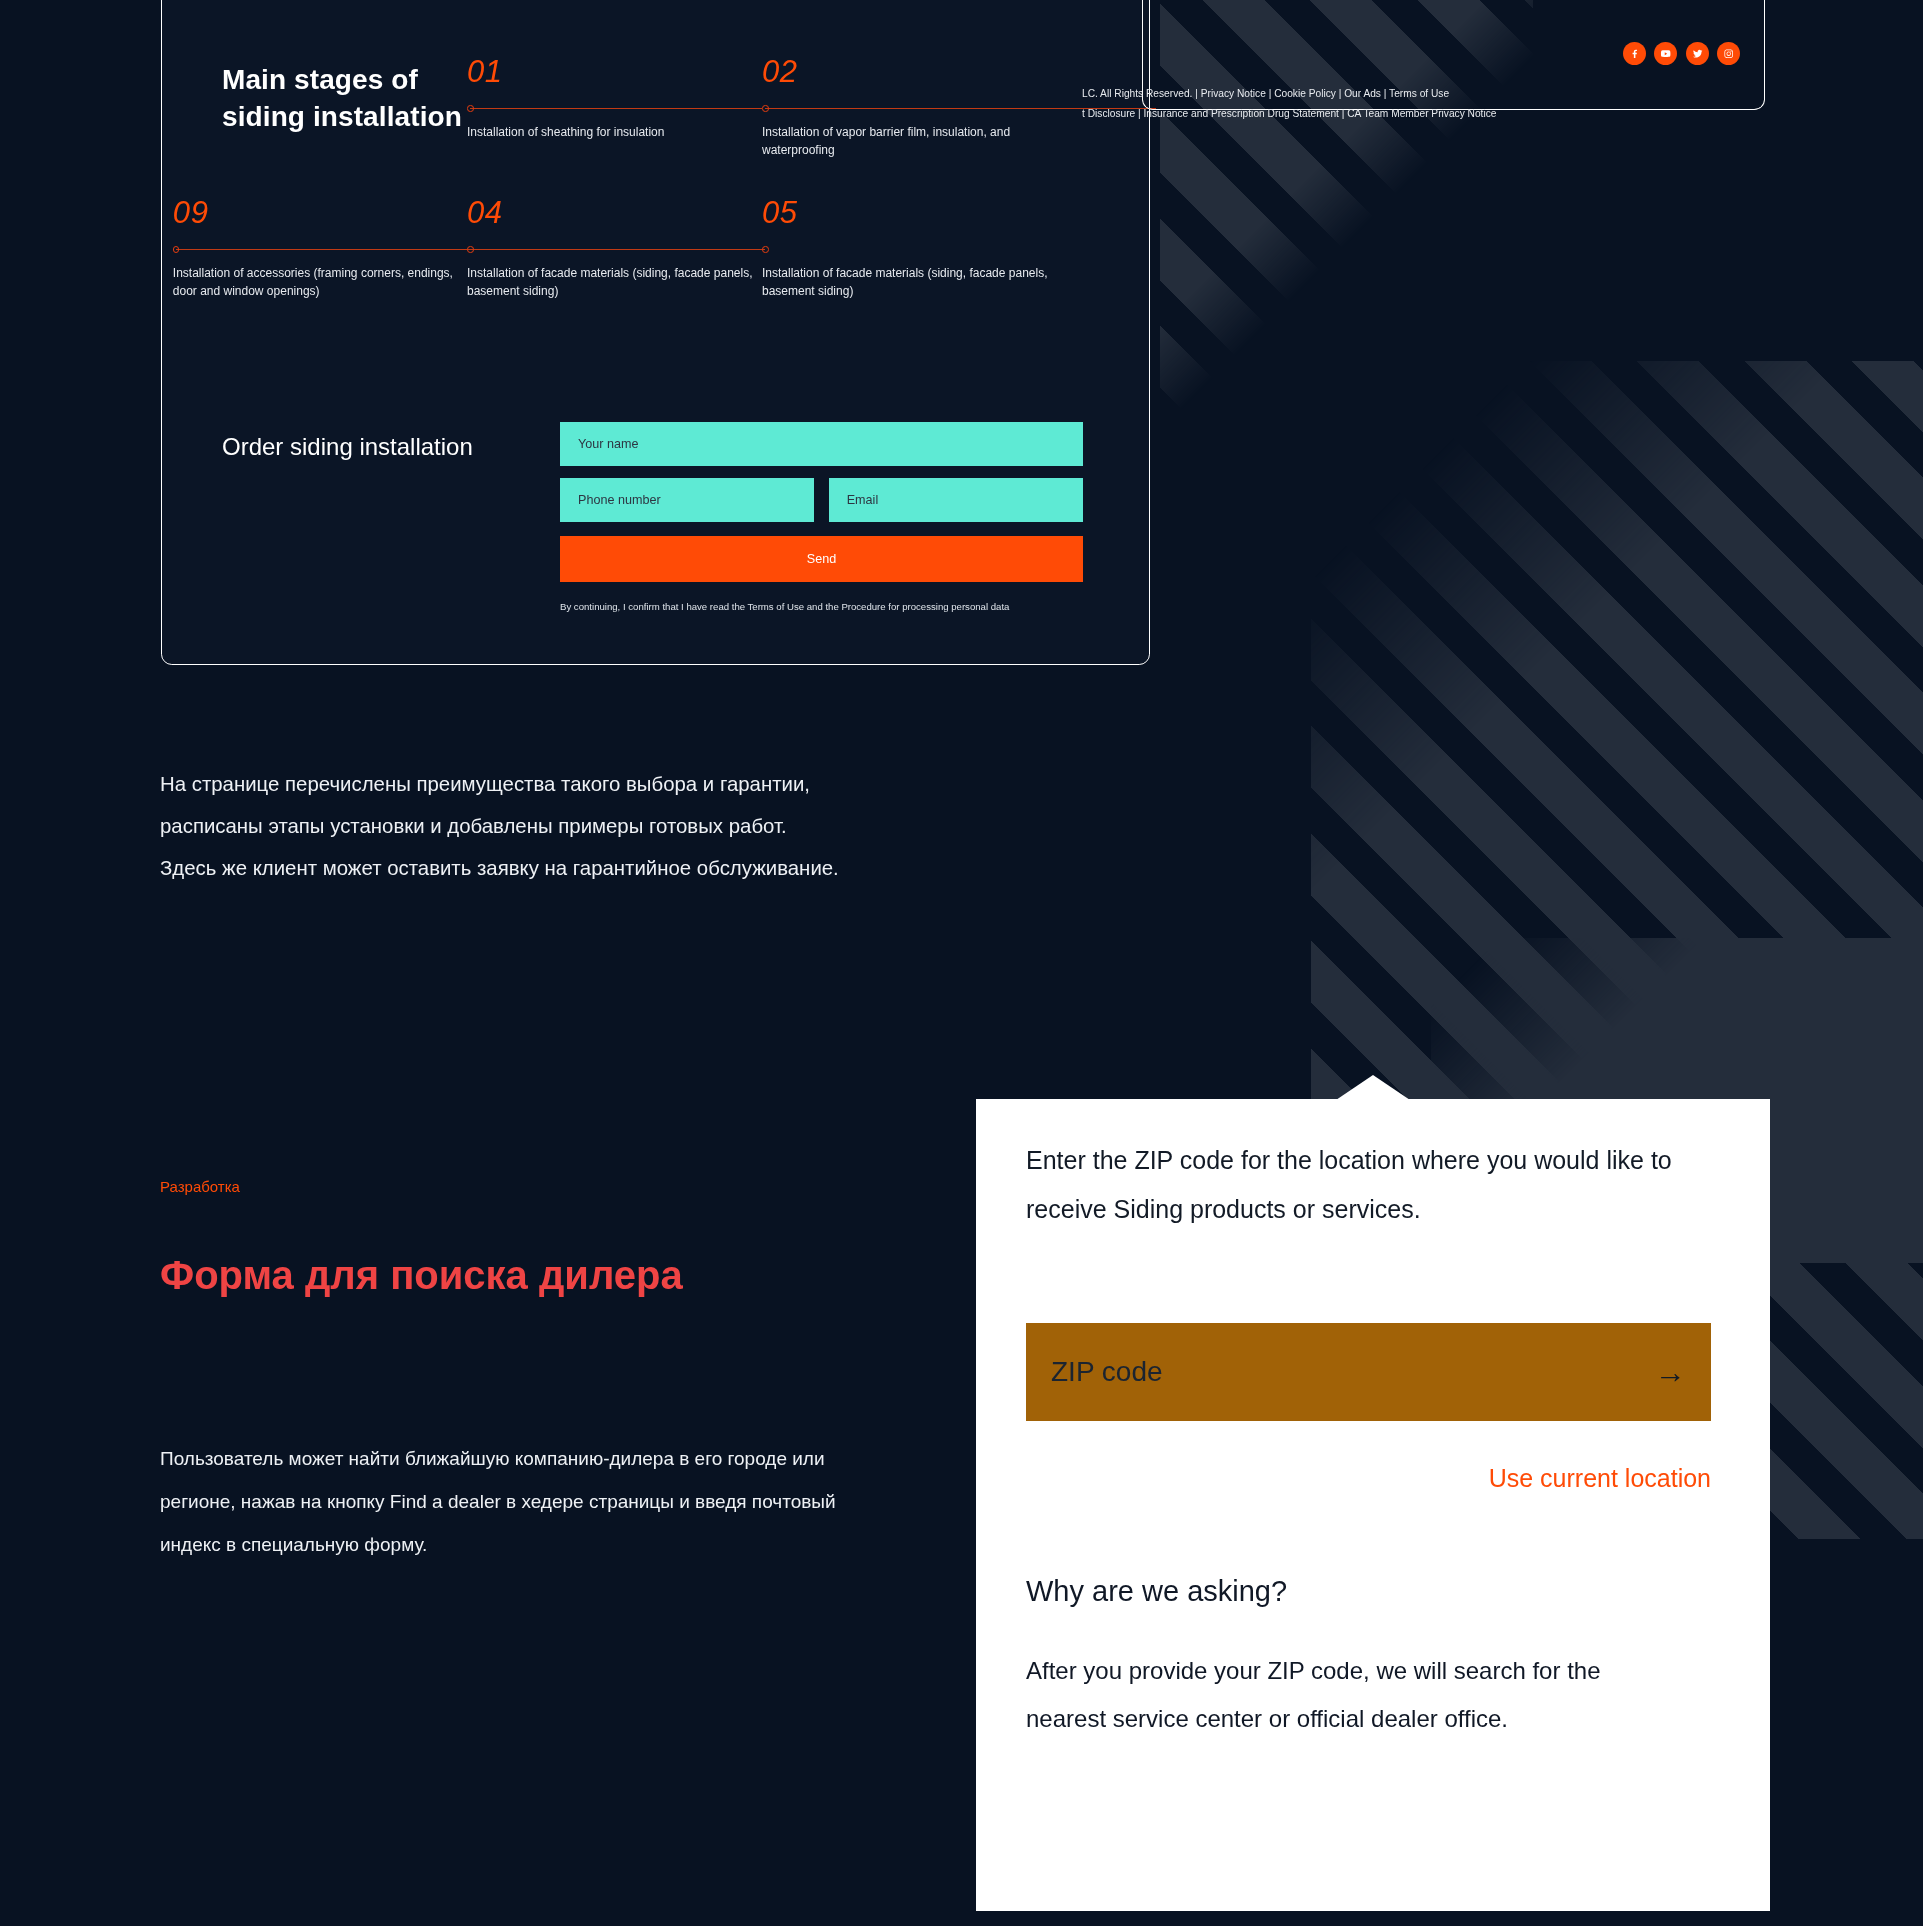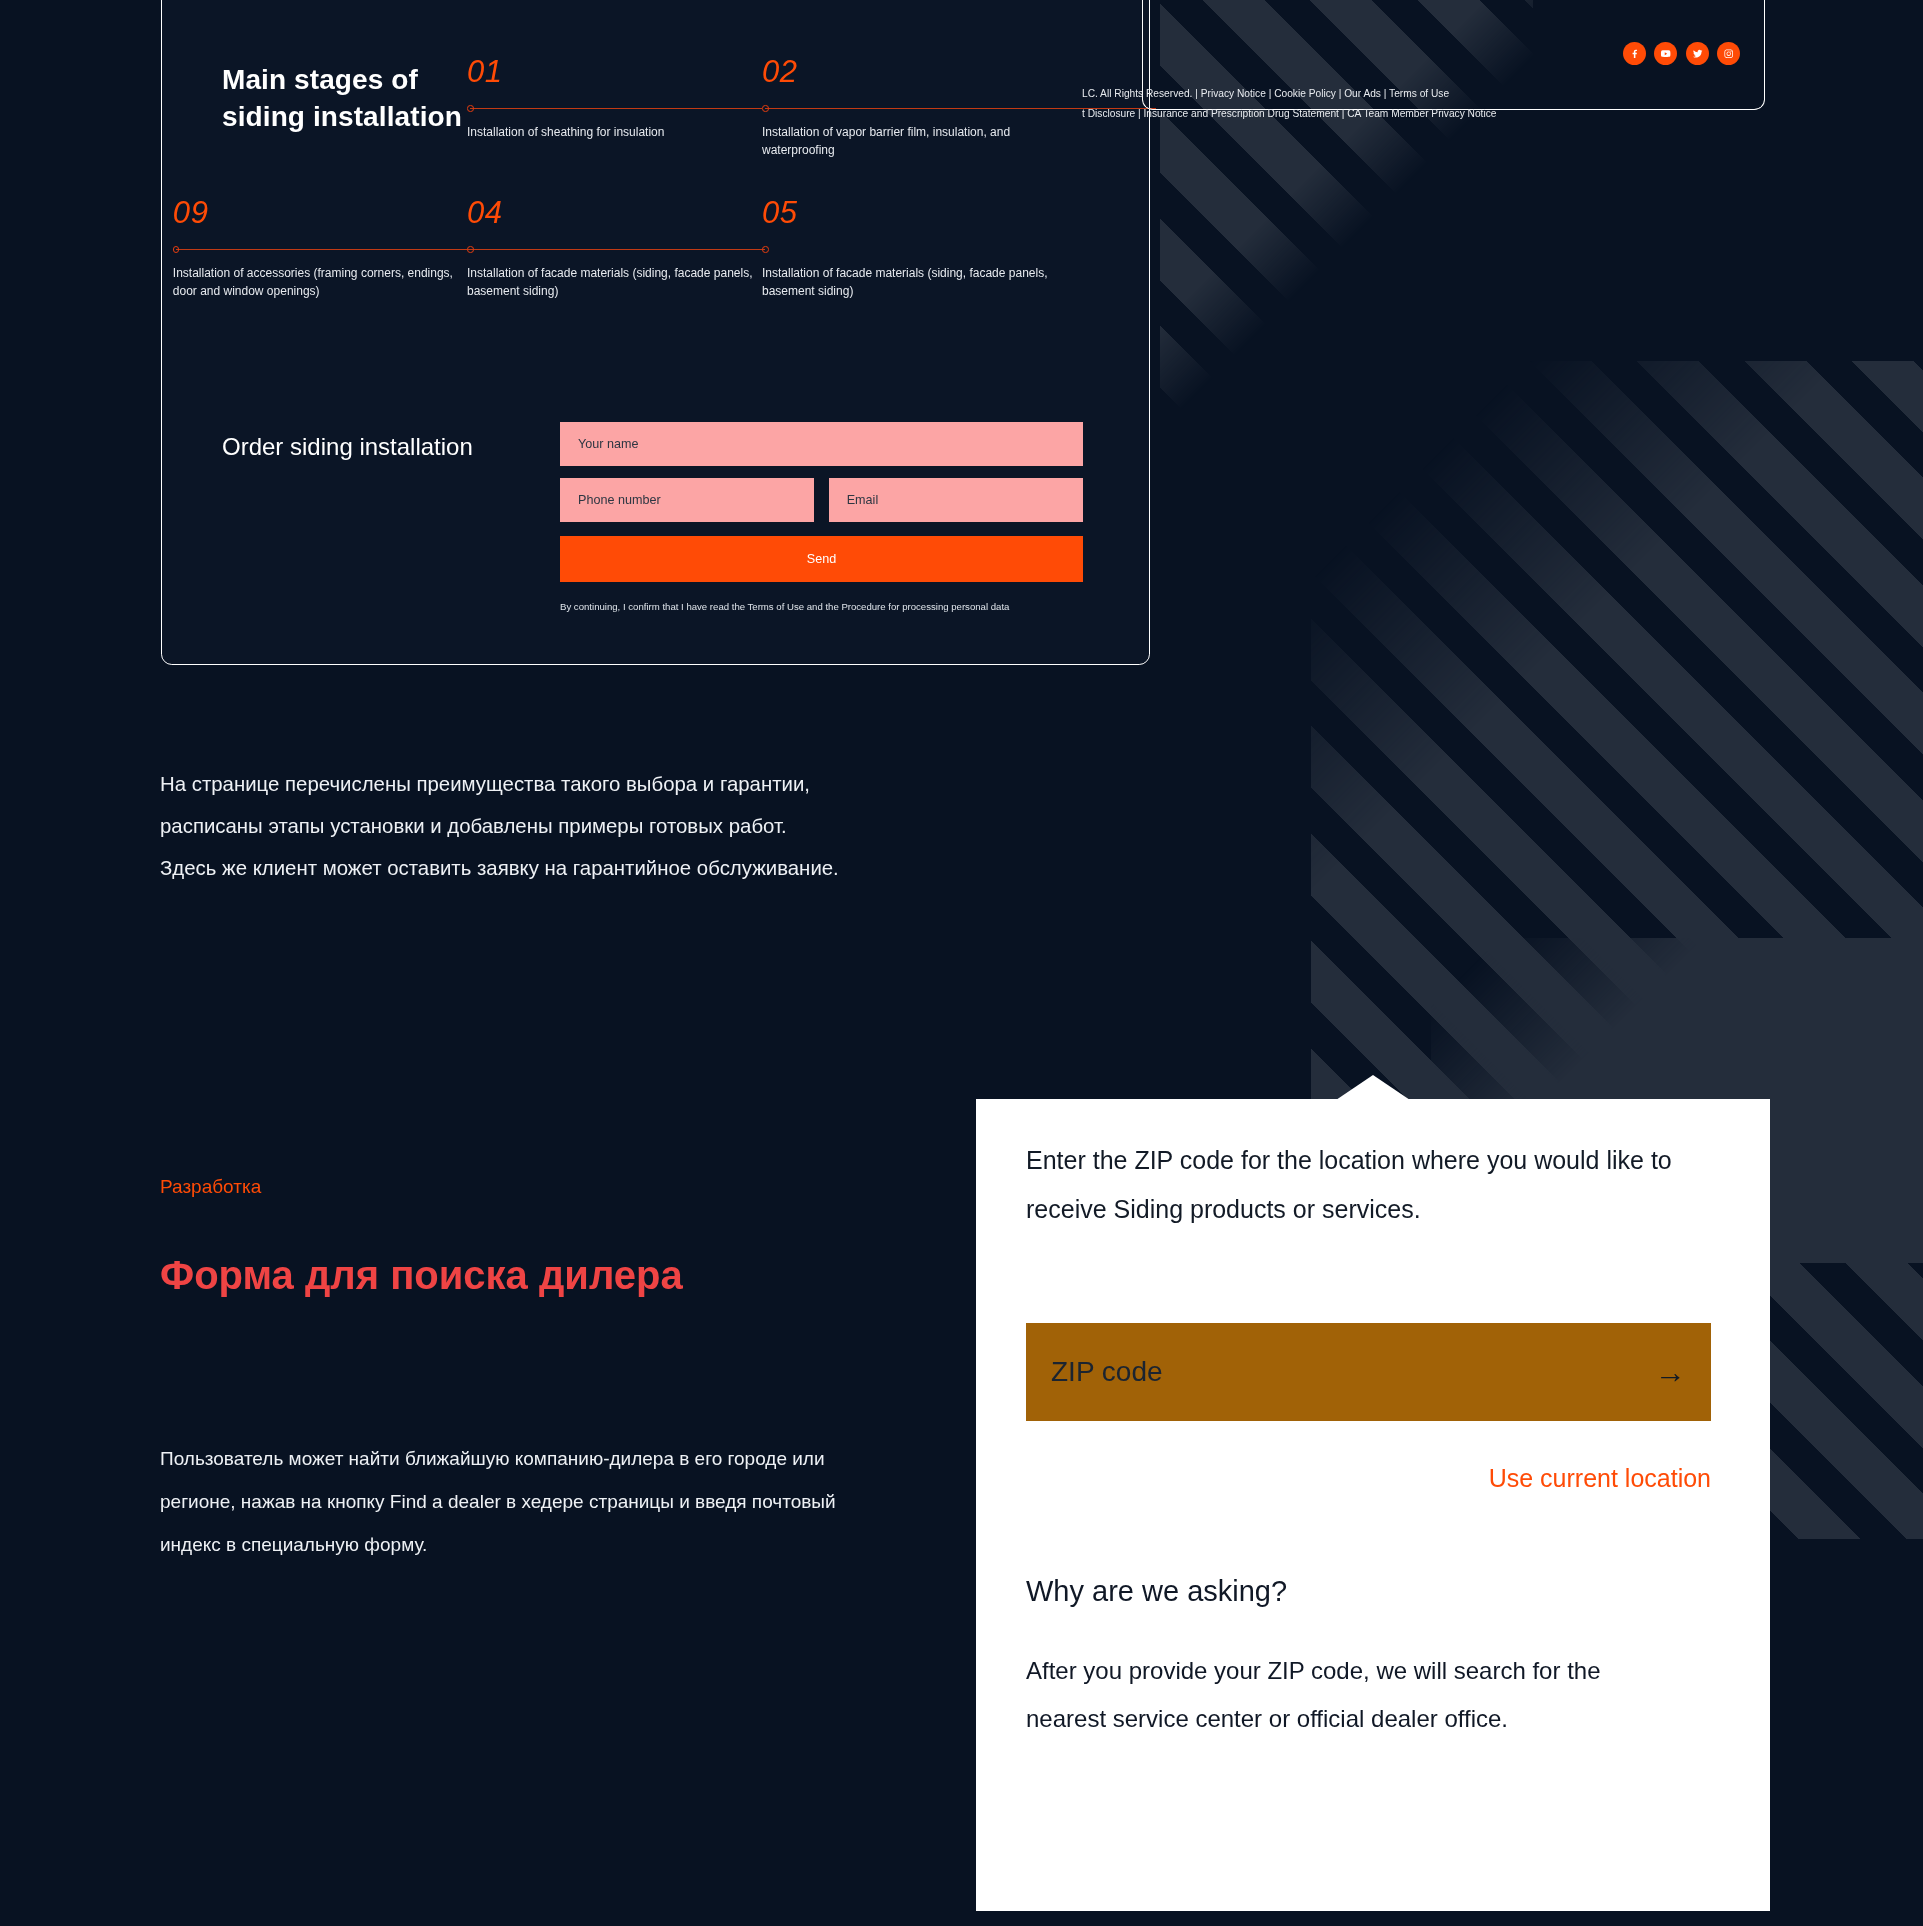--- a/index.html
+++ b/index.html
@@ -85,21 +85,21 @@
     font-weight: 400;
   }
 
   
   .order-title {
     position: absolute; left: 60px; top: 475px;
     font-size: 24px; line-height: 37px; color: #ffffff; width: 252px;
   }
   .order-form { position: absolute; left: 398px; top: 469px; width: 523px; }
   .field {
-    background: #fca5a5; height: 44px; display: flex; align-items: center;
+    background: #5eead4; height: 44px; display: flex; align-items: center;
     padding: 0 18px; color: #2d3642; font-size: 12.6px;
   }
   .field-row { display: flex; gap: 14.4px; margin-top: 12px; }
   .field-row .field { flex: 1; }
   .send-btn {
     margin-top: 14.4px; height: 46px; background: #ff4b06; color: #ffffff;
     display: flex; align-items: center; justify-content: center;
     font-size: 12.6px; border: none; width: 100%; cursor: pointer;
   }
   .consent {
@@ -125,21 +125,21 @@
 
   
   .ru-para {
     position: absolute; left: 160px; top: 763px; width: 1022px;
     font-size: 20.4px; line-height: 42px; color: #eef1f5; font-weight: 400;
   }
 
   
   .kicker {
     position: absolute; left: 160px; top: 1175px;
-    font-size: 19px; color: #ff4b06; line-height: 24px;
+    font-size: 15px; color: #ff4b06; line-height: 24px;
   }
   .sec-title {
     position: absolute; left: 160px; top: 1238px; width: 601px;
     font-size: 40px; line-height: 75px; color: #ef4444; font-weight: 700;
   }
   .sec-body {
     position: absolute; left: 160px; top: 1437px; width: 709px;
     font-size: 19px; line-height: 43px; color: #eef1f5; font-weight: 400;
   }
 

